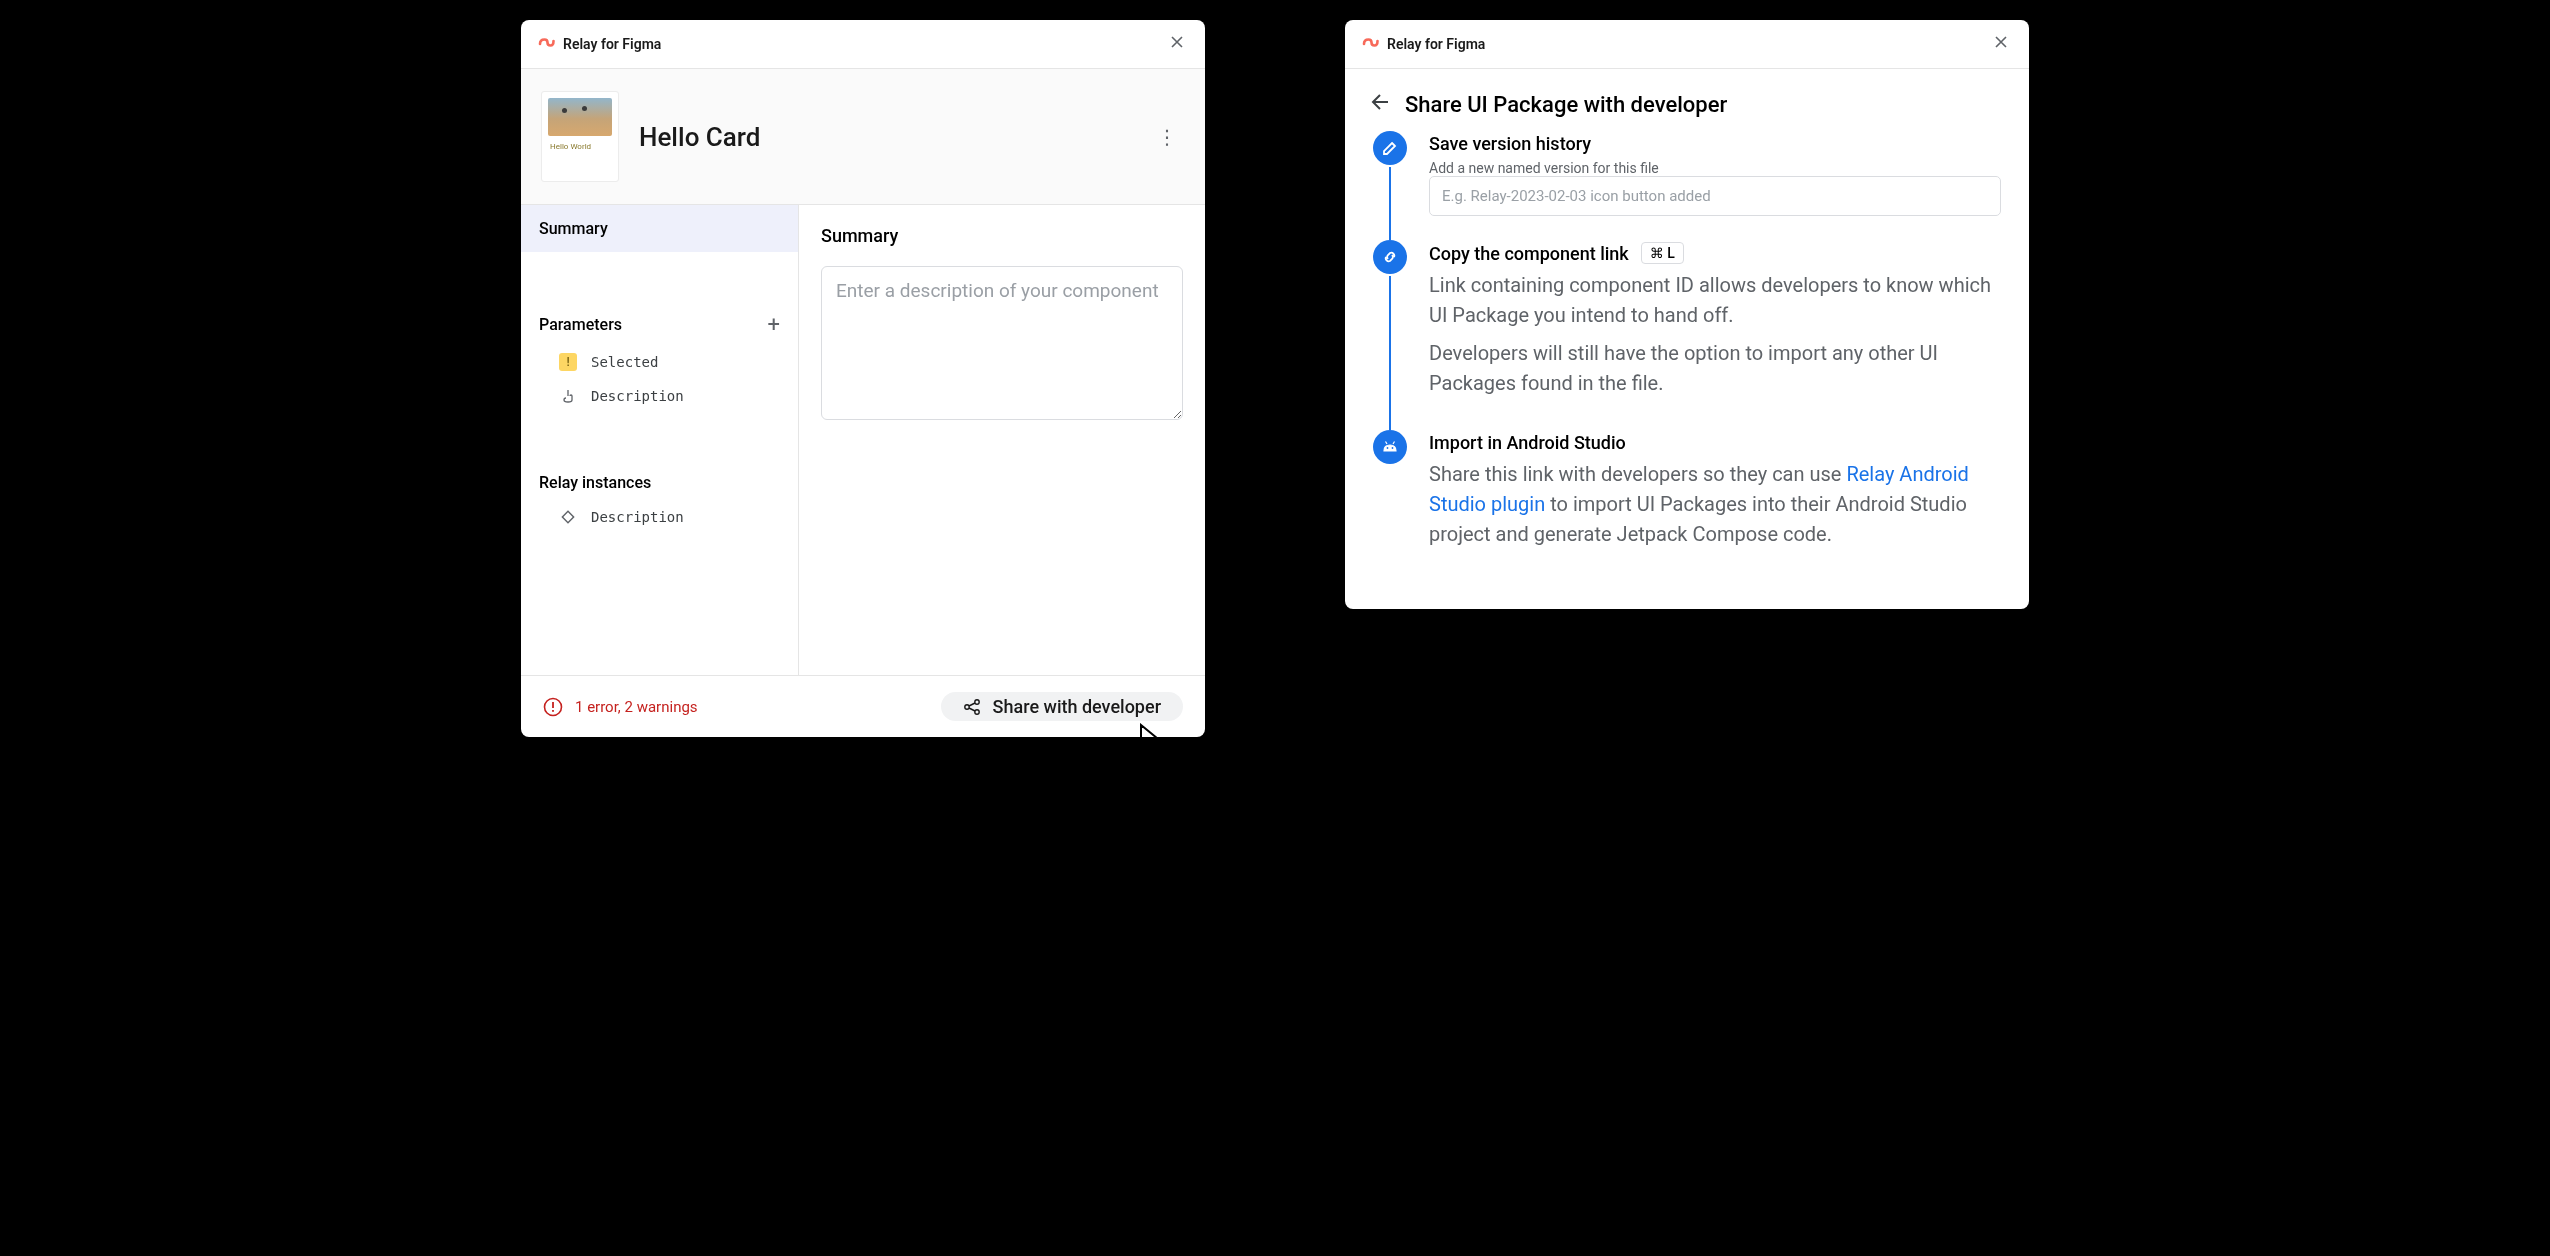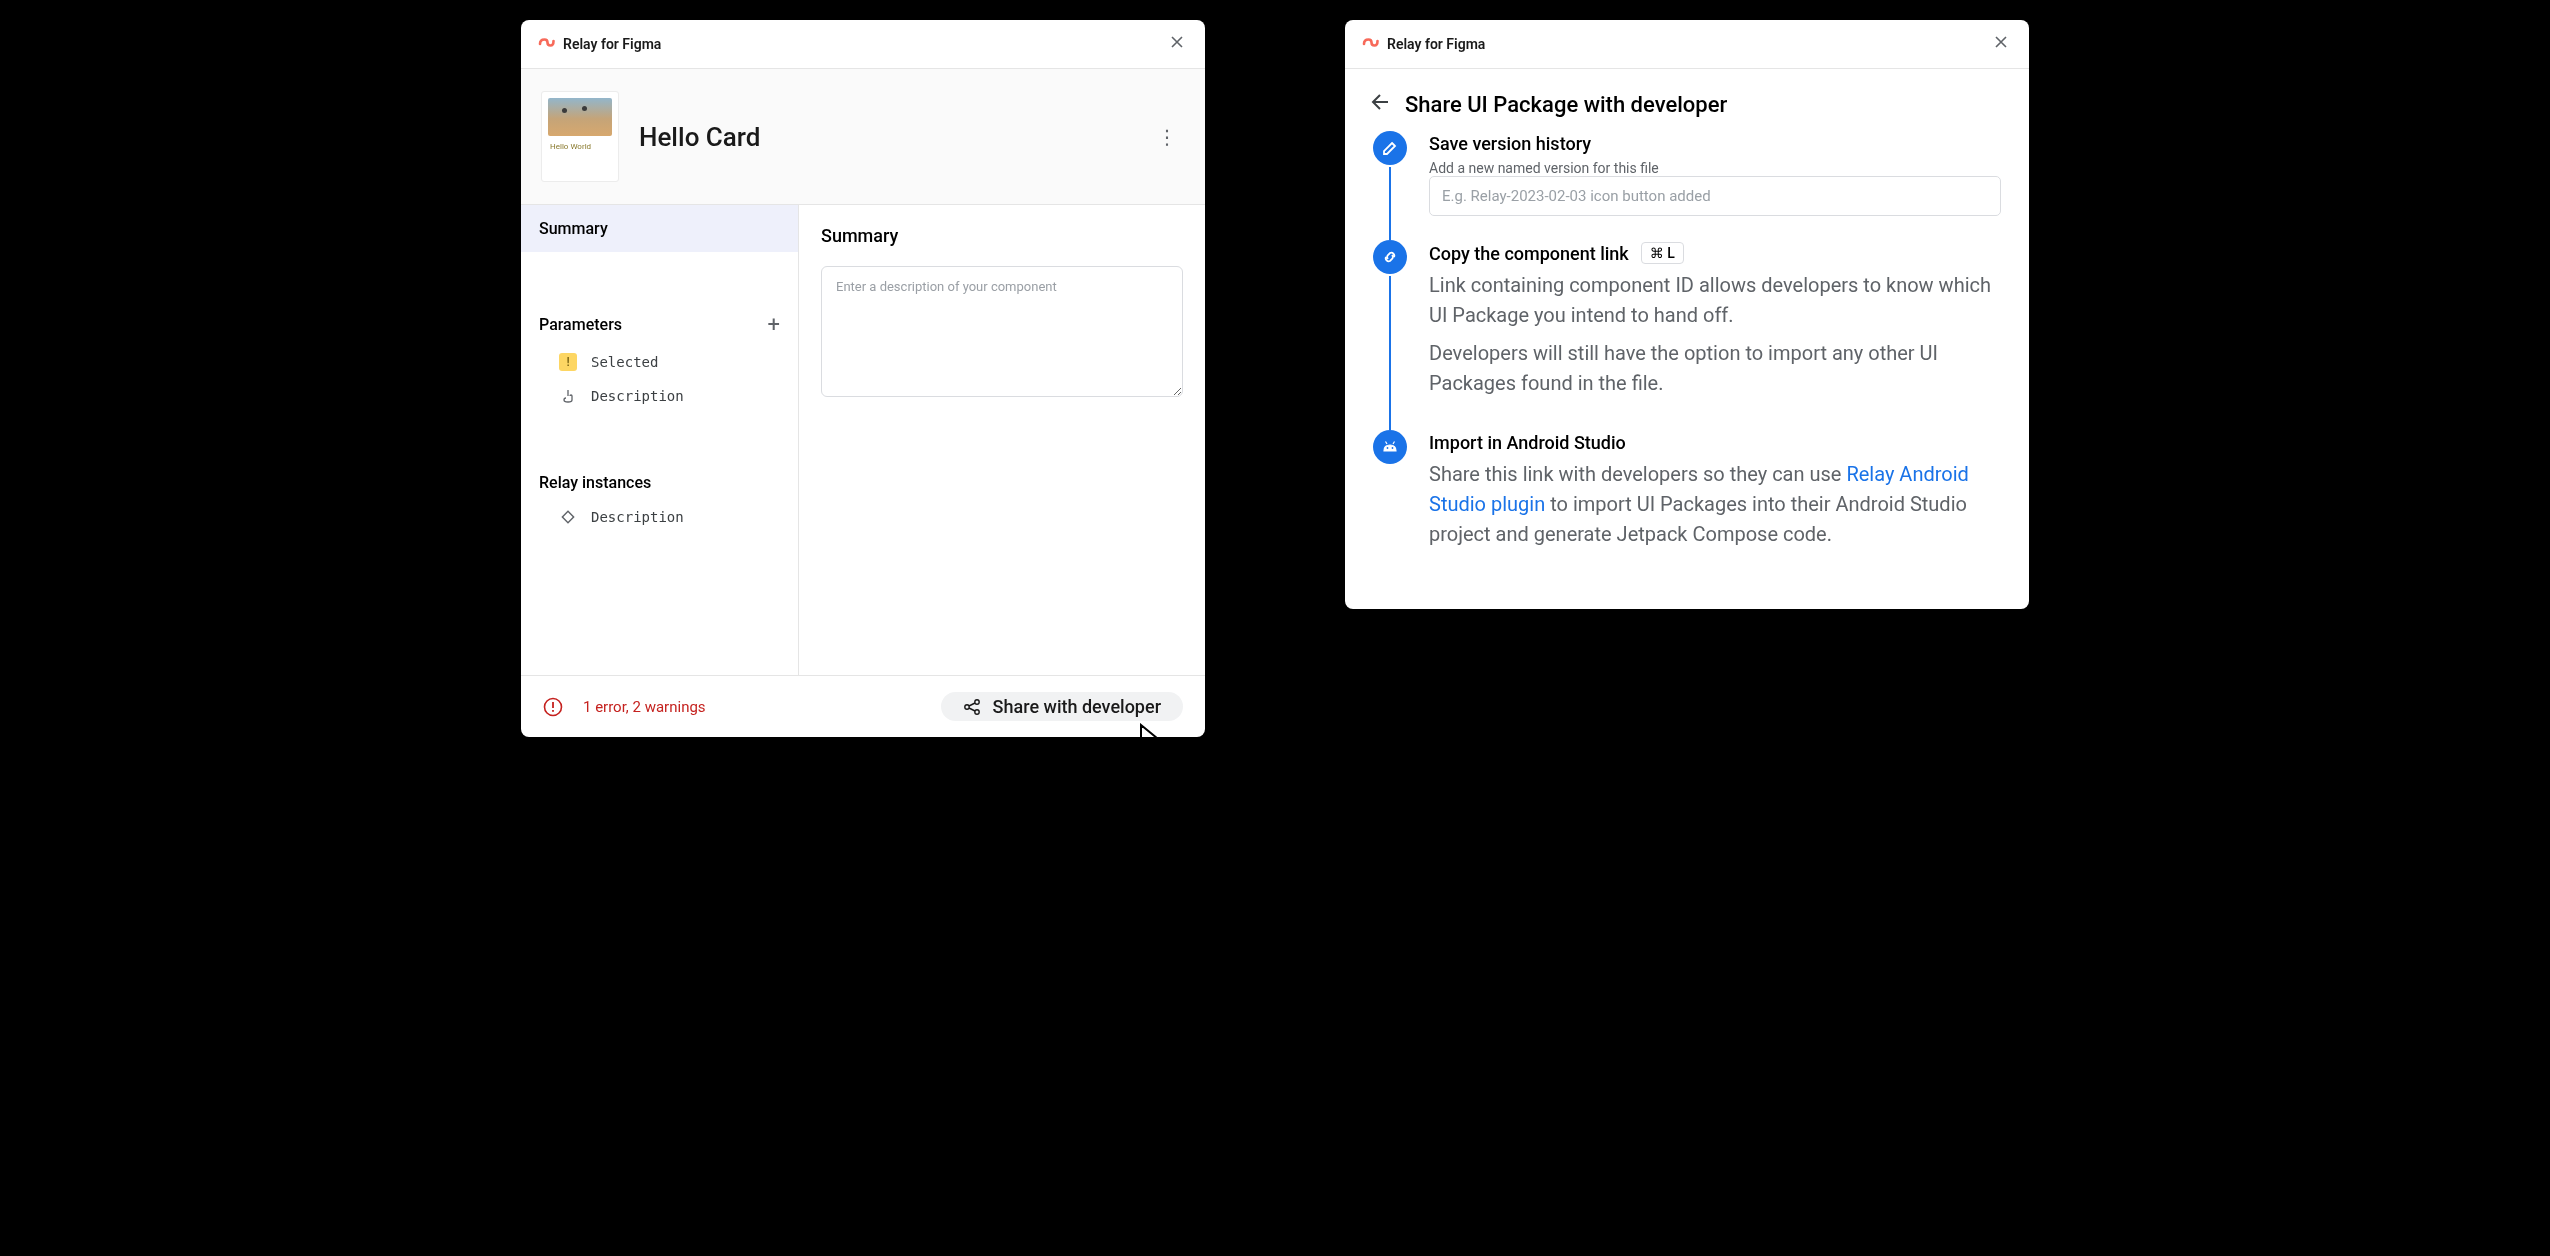--- a/index.html
+++ b/index.html
@@ -86,32 +86,32 @@
     font-size: 14px; color: #3c4043;
   }
   .param-icon { width: 18px; height: 18px; display: flex; align-items: center; justify-content: center; }
   .param-icon.warn { background: #fdd663; border-radius: 3px; font-size: 12px; color: #5f4b00; }
   .param-icon.finger svg { width: 16px; height: 16px; }
   .param-icon.diamond svg { width: 16px; height: 16px; }
 
   .main { flex: 1; padding: 20px 22px; }
   .main-heading { font-size: 18px; font-weight: 500; margin-bottom: 20px; }
   .desc-area {
-    width: 100%; height: 131px; border: 1px solid #dadce0; border-radius: 6px;
-    padding: 12px 14px; font-size: 13px; color: #5f6368; resize: both;
+    width: 100%; height: 154px; border: 1px solid #dadce0; border-radius: 6px;
+    padding: 12px 14px; font-size: 19px; color: #5f6368; resize: both;
     font-family: inherit;
   }
   .desc-area::placeholder { color: #9a9fa5; }
 
   .footer {
     display: flex; align-items: center; justify-content: space-between;
     padding: 16px 22px; border-top: 1px solid #e5e5e5;
     position: relative;
   }
-  .error-left { display: flex; align-items: center; gap: 20px; color: #c5221f; font-size: 15px; }
+  .error-left { display: flex; align-items: center; gap: 12px; color: #c5221f; font-size: 15px; }
   .error-left svg { width: 20px; height: 20px; }
   .share-btn {
     display: flex; align-items: center; gap: 12px;
     background: #f1f2f3; border-radius: 24px; padding: 4px 22px;
     font-size: 18px; font-weight: 500; color: #1a1a1a;
     cursor: pointer;
   }
   .share-btn svg { width: 18px; height: 18px; }
   .cursor {
     position: absolute; right: 38px; bottom: -28px;

